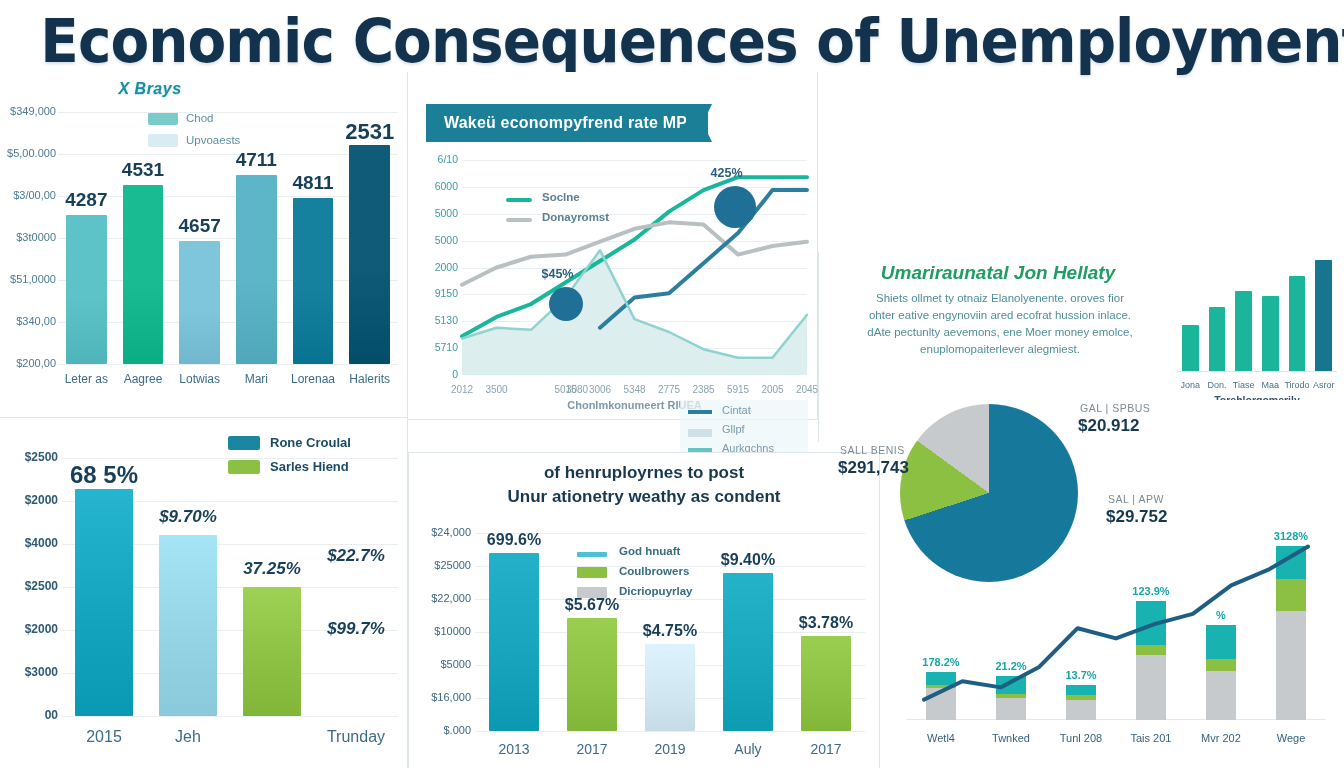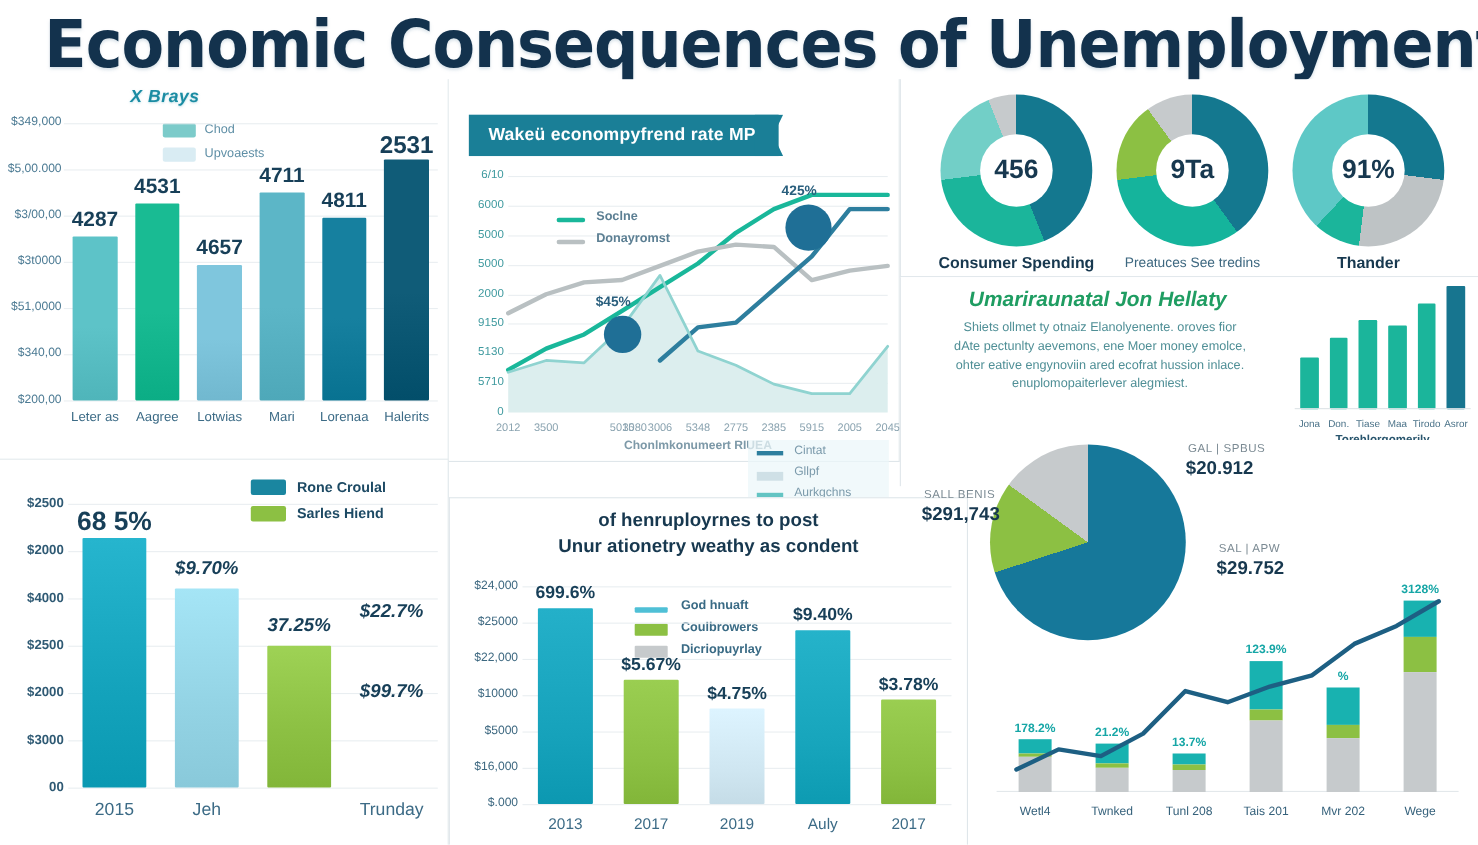--- a/index.html
+++ b/index.html
@@ -222,43 +222,27 @@
       <div style="position:absolute;left:280px;top:338px;width:24px;height:4px;background:#2d7e9e;"></div>
       <div class="lg2" style="left:314px;top:332px;">Cintat</div>
       <div style="position:absolute;left:280px;top:357px;width:24px;height:8px;background:#cfe0e6;"></div>
       <div class="lg2" style="left:314px;top:351px;">Gllpf</div>
       <div style="position:absolute;left:280px;top:376px;width:24px;height:4px;background:#63c4c3;"></div>
       <div class="lg2" style="left:314px;top:370px;">Aurkgchns</div>
       <div style="position:absolute;left:280px;top:395px;width:24px;height:8px;background:#d4e9ec;"></div>
       <div class="lg2" style="left:314px;top:389px;">Culps</div>
     </div>
 
-  <div class="panel bdr-b" id="p3" style="border-left:1.5px solid #dfe6ea;">
-    <div id="p3holder">
-        <div class="donut" style="left:36px;top:14px;background:conic-gradient(#14788f 0deg 158.4deg,#1bb59b 158.4deg 262.8deg,#72cfc7 262.8deg 338.4deg,#c6cacc 338.4deg 360deg);">
-          <div class="hole">456</div>
-        </div>
-        <div class="donut-cap" style="left:15px;top:160px;">Consumer Spending</div>
-        <div class="donut" style="left:196px;top:14px;background:conic-gradient(#14788f 0deg 144deg,#15b49c 144deg 262.8deg,#8cc043 262.8deg 324deg,#c6cacc 324deg 360deg);">
-          <div class="hole">9Ta</div>
-        </div>
-        <div class="donut-cap sm" style="left:175px;top:160px;">Preatuces See tredins</div>
-        <div class="donut" style="left:356px;top:14px;background:conic-gradient(#14788f 0deg 97.2deg,#bec3c5 97.2deg 187.20000000000002deg,#1bb59b 187.20000000000002deg 223.2deg,#5ec8c6 223.2deg 360deg);">
-          <div class="hole">91%</div>
-        </div>
-        <div class="donut-cap" style="left:335px;top:160px;">Thander</div>
-      </div>
-  </div>
 
   <div class="panel" id="p4" style="border-left:1.5px solid #dfe6ea;">
     <div class="head">Umariraunatal Jon Hellaty</div>
     <div class="body" id="p4body">
         <div>Shiets ollmet ty otnaiz Elanolyenente. oroves fior</div>
+        <div>ohter eative engynoviin ared ecofrat hussion inlace.</div>
         <div>dAte pectunlty aevemons, ene Moer money emolce,</div>
-        <div>ohter eative engynoviin ared ecofrat hussion inlace.</div>
         <div>enuplomopaiterlever alegmiest.</div>
       </div>
     <div class="mini" id="p4mini">
         <div class="bar" style="left:5.066666666666666px;bottom:18px;width:16.533333333333335px;height:47.04px;background:#1bb59b;"></div>
         <div class="mx" style="left:-1.9333333333333336px;width:30.533333333333335px;bottom:0px;">Jona</div>
         <div class="bar" style="left:31.733333333333334px;bottom:18px;width:16.533333333333335px;height:64.96px;background:#1bb59b;"></div>
         <div class="mx" style="left:24.733333333333334px;width:30.533333333333335px;bottom:0px;">Don.</div>
         <div class="bar" style="left:58.400000000000006px;bottom:18px;width:16.533333333333335px;height:80.64px;background:#1bb59b;"></div>
         <div class="mx" style="left:51.400000000000006px;width:30.533333333333335px;bottom:0px;">Tiase</div>
         <div class="bar" style="left:85.06666666666666px;bottom:18px;width:16.533333333333335px;height:76.16000000000001px;background:#1bb59b;"></div>

